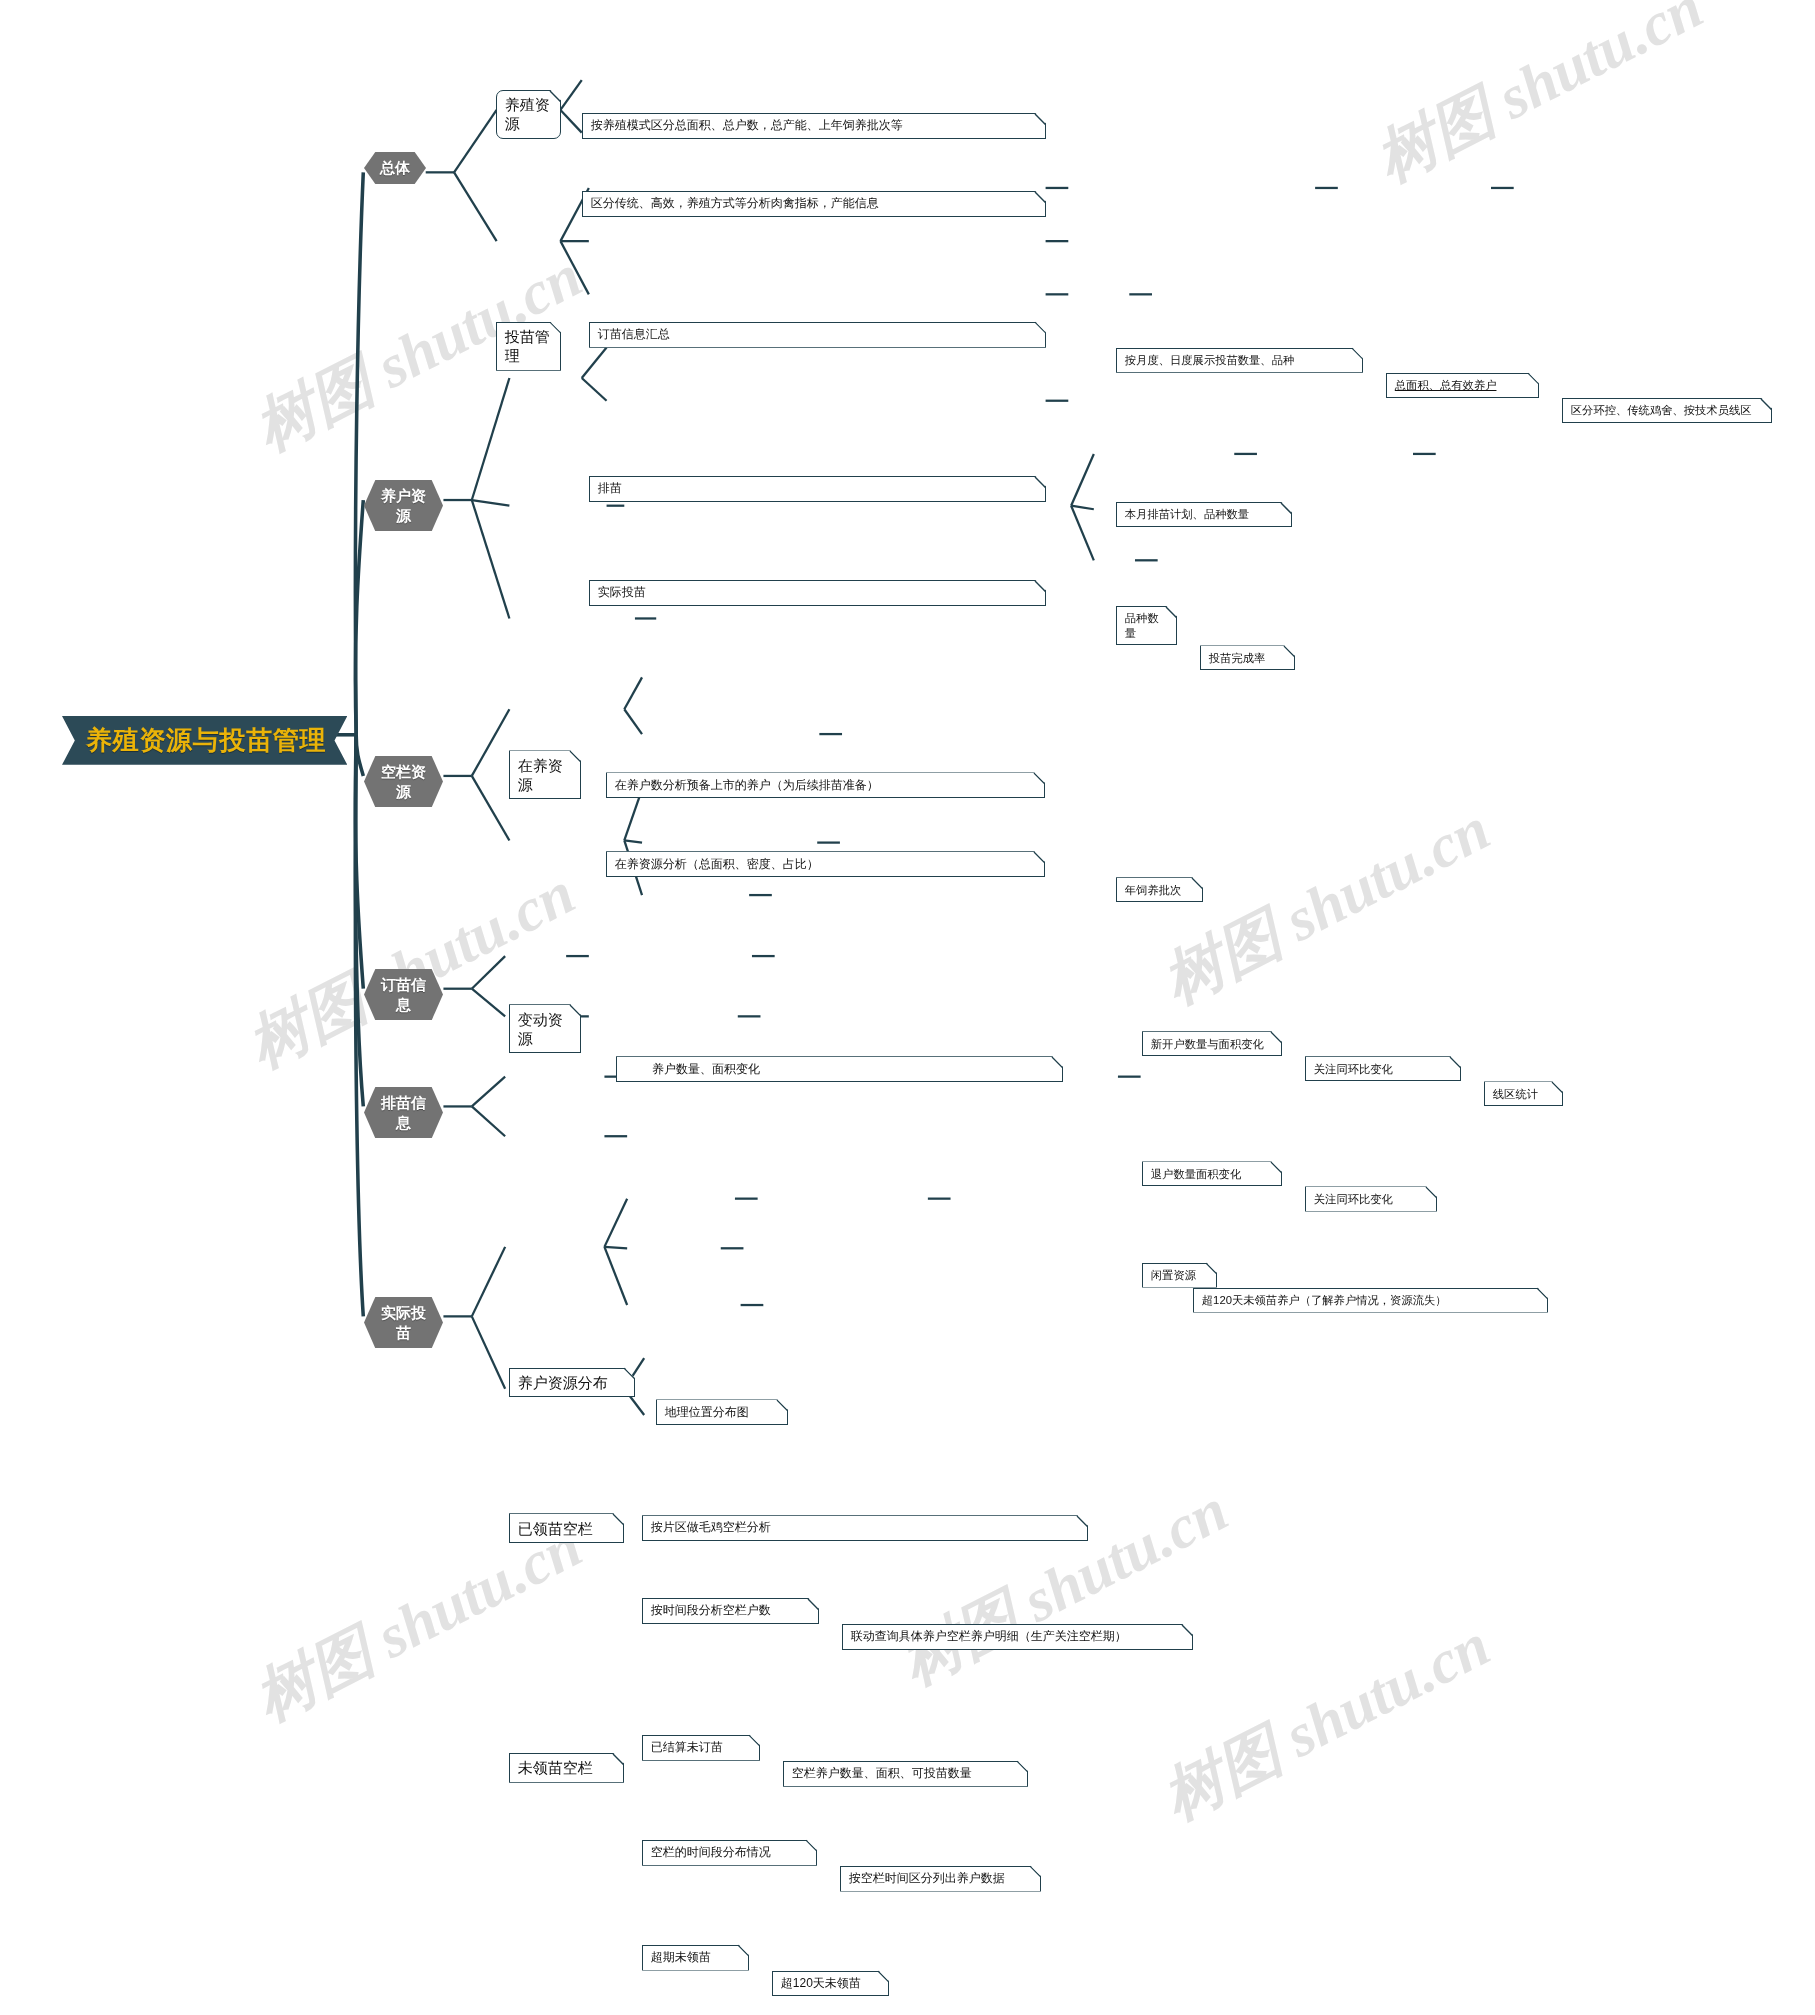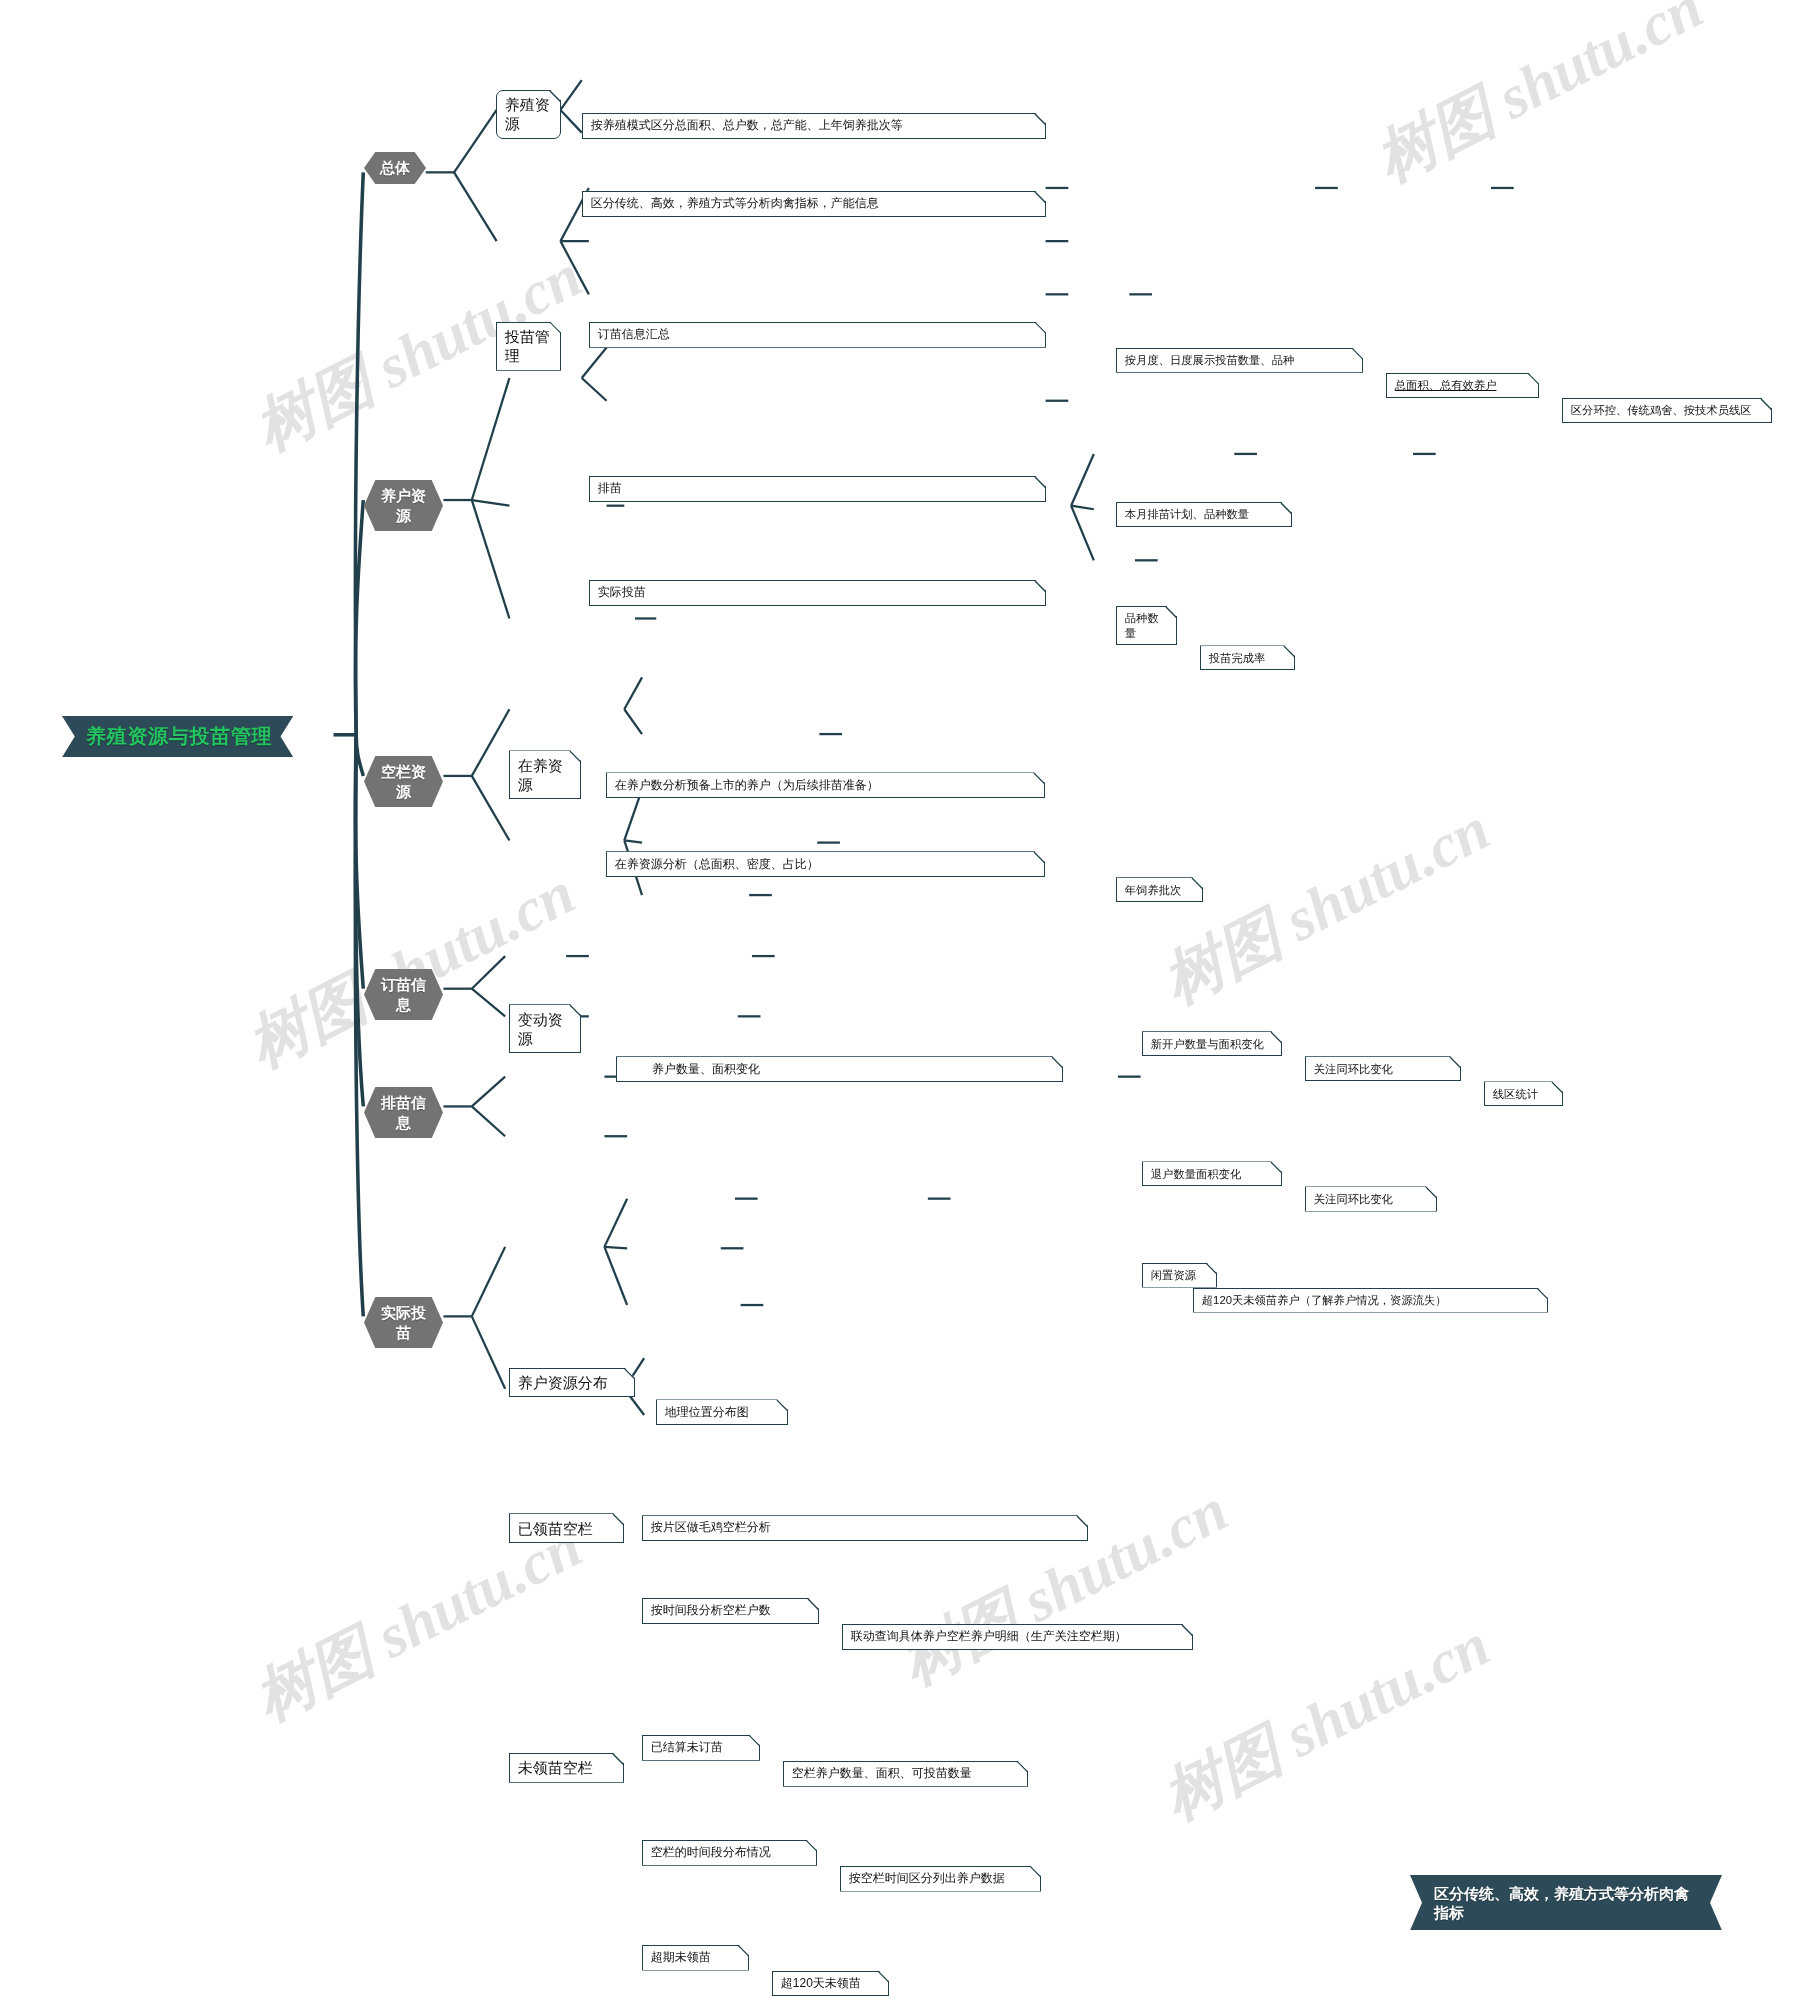--- a/index.html
+++ b/index.html
@@ -22,21 +22,21 @@
   svg#links{position:absolute;left:0;top:0;width:1816px;height:2015px;z-index:2;pointer-events:none;}
   svg#links path, svg#links line{fill:none;stroke:#21404c;stroke-width:3.2;}
   svg#links .thick{stroke-width:5;}
 
   
   .node{position:absolute;z-index:3;box-sizing:border-box;display:flex;align-items:center;}
   .node .lbl{display:block;width:100%;line-height:1.28;}
 
   
   .root{
-    background:#2c4a57;color:#22c55e;font-size:20px;font-weight:700;
+    background:#2c4a57;color:#eab308;font-size:26px;font-weight:700;
     padding:7.8px 21px 7.8px 24px;letter-spacing:0.7px;
     clip-path:polygon(0 0,100% 0,calc(100% - 12.8px) 50%,100% 100%,0 100%,12.8px 50%);
     text-shadow:0 0.7px 0.7px rgba(0,0,0,.35);
   }
   
   .lvl1{
     background:#737373;color:#ffffff;font-size:15px;font-weight:700;
     padding:6.4px 11.3px;justify-content:center;text-align:center;
     clip-path:polygon(11.3px 0,calc(100% - 11.3px) 0,100% 50%,calc(100% - 11.3px) 100%,11.3px 100%,0 50%);
     text-shadow:0 0.7px 0.7px rgba(0,0,0,.3);
@@ -447,18 +447,15 @@
     </div>
 
   <div class="node lvl1" style="left:364px;top:1087px;width:79px;">
     <span class="lbl">排苗信息</span>
     </div>
 
   <div class="node lvl1" style="left:364px;top:1297px;width:79px;">
     <span class="lbl">实际投苗</span>
     </div>
 
-  <div class="node ribbon" style="left:1410px;top:1875px;width:312px;">
-    <span class="lbl">区分传统、高效，养殖方式等分析肉禽指标</span>
-  </div>
 
 </div>
 
 
 </body></html>

